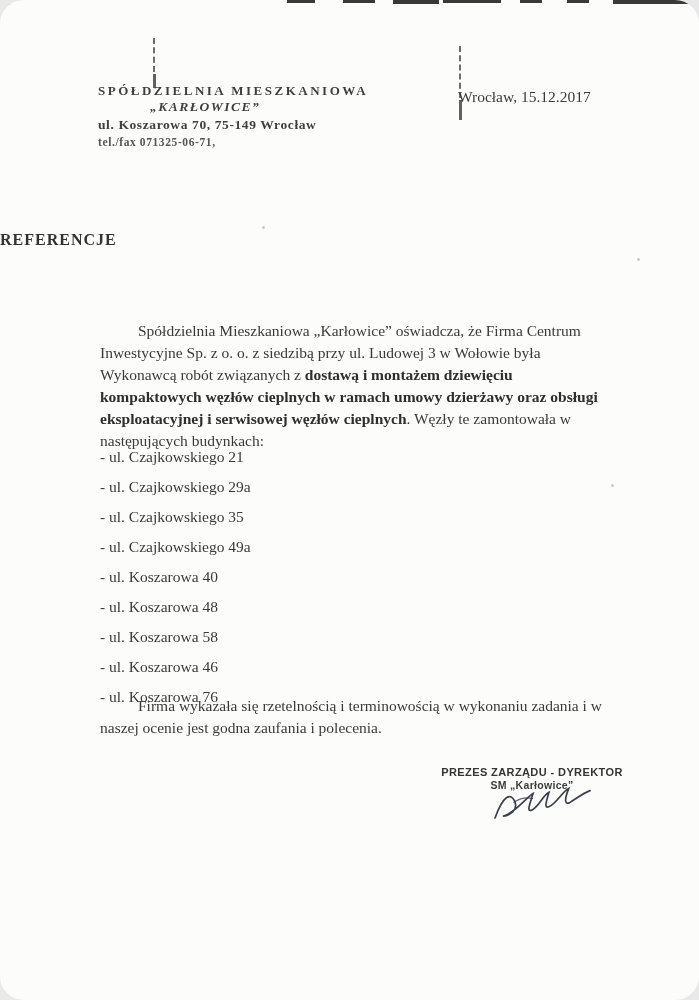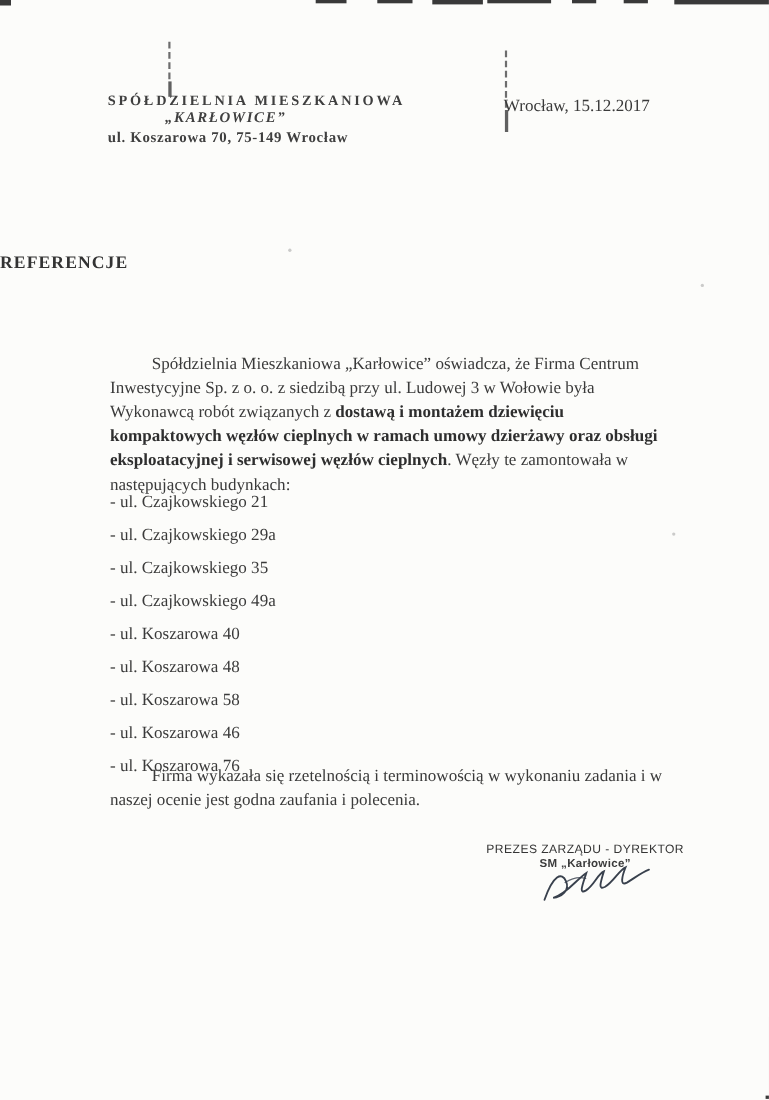--- a/index.html
+++ b/index.html
@@ -7,20 +7,21 @@
     width: 699px; height: 1000px;
     background: #e9e9e9;
     font-family: "Liberation Serif", serif;
   }
   .page {
     position: relative;
     width: 699px; height: 1000px;
     background: #fcfcfa;
     overflow: hidden;
     color: #3b3b3b;
+    border-radius: 24px;
   }
 
   
   .edge-artifact {
     position: absolute; top: 0; background: #161616; opacity: .85;
   }
   .speck { position: absolute; background: #9a9a9a; opacity: .5; border-radius: 50%; }
 
   
   .fold-mark { position: absolute; width: 0; border-left: 2px dashed #4a4a4a; opacity: .8; }
@@ -62,21 +63,21 @@
   .loc-list { position: absolute; left: 100px; top: 448px; font-size: 15.5px; color: #3a3a3a; }
   .loc-item { margin-bottom: 13px; line-height: 1.1; }
 
   
   .sig-block {
     position: absolute; left: 432px; top: 766px; width: 200px;
     text-align: center; color: #3c3c3c;
   }
   .sig-title {
     font-family: "Liberation Sans", sans-serif;
-    font-weight: normal; font-size: 11px; letter-spacing: .4px; color: #353535;
+    font-weight: bold; font-size: 11px; letter-spacing: .4px; color: #353535;
   }
   .sig-org {
     font-family: "Liberation Sans", sans-serif;
     font-weight: bold; font-size: 10.5px; letter-spacing: .3px; margin-top: 1px; color: #3c3c3c;
   }
   .sig-scrawl {
     position: absolute; left: 52px; top: 18px;
     transform: rotate(-5deg);
   }
   .sig-name {
@@ -107,20 +108,21 @@
     <span class="tail" style="top:36px; height:14px;"></span>
   </div>
   <div class="fold-mark" style="left:459px; top:46px; height:52px;">
     <span class="tail" style="top:54px; height:20px;"></span>
   </div>
 
   <div class="stamp">
     <div class="s1">SPÓŁDZIELNIA MIESZKANIOWA</div>
     <div class="s2">„KARŁOWICE”</div>
     <div class="s3">ul. Koszarowa 70, 75-149 Wrocław</div>
+    <div class="s5">tel./fax 071325-06-71,</div>
   </div>
 
   <div class="dateline">Wrocław, 15.12.2017</div>
 
   <div class="doc-title">REFERENCJE</div>
 
   <div class="para para1"><span>Spółdzielnia Mieszkaniowa „Karłowice” oświadcza, że Firma Centrum Inwestycyjne Sp. z o. o. z siedzibą przy ul. Ludowej 3 w Wołowie była Wykonawcą robót związanych z </span><b>dostawą i montażem dziewięciu kompaktowych węzłów cieplnych w ramach umowy dzierżawy oraz obsługi eksploatacyjnej i serwisowej węzłów cieplnych</b><span>. Węzły te zamontowała w następujących budynkach:</span></div>
 
   <div class="loc-list">
     <div class="loc-item">- ul. Czajkowskiego 21</div>

